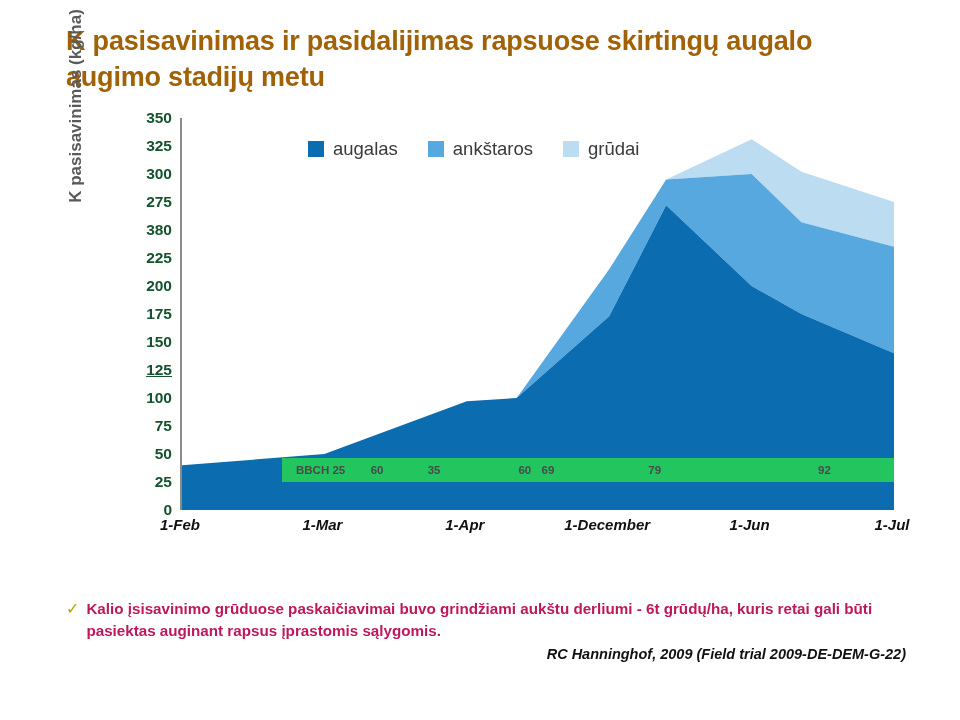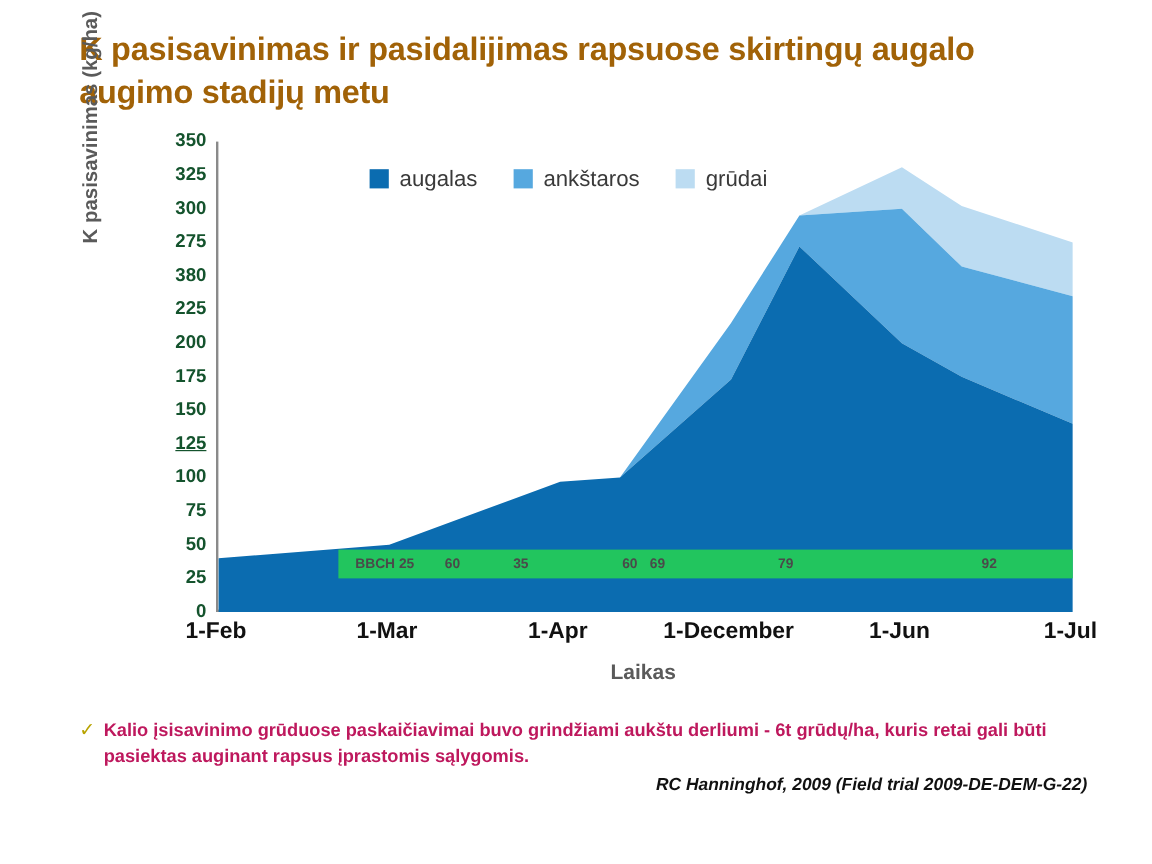--- a/index.html
+++ b/index.html
@@ -71,23 +71,24 @@
     color: #14532d;
     font-size: 15.5px;
     font-weight: bold;
     white-space: nowrap;
   }
   .xtick {
     position: absolute;
     top: 398px;
     transform: translateX(-50%);
     color: #111;
-    font-size: 19px;
-    font-weight: bold;
-    white-space: nowrap;
+    font-size: 15px;
+    font-weight: bold;
+    white-space: nowrap;
+    font-style: italic;
   }
   #x-axis-title {
     position: absolute;
     left: 108px;
     top: 432px;
     width: 712px;
     text-align: center;
     color: #5a5a5a;
     font-size: 17.5px;
     font-weight: bold;
@@ -214,21 +215,20 @@
           <span class="legend-swatch" style="background: rgb(86, 168, 223);"></span>
           <span class="legend-label">ankštaros</span>
         </div>
         <div class="legend-item">
           <span class="legend-swatch" style="background: rgb(188, 220, 242);"></span>
           <span class="legend-label">grūdai</span>
         </div>
       </div>
   </div>
 
-  <div id="x-axis-title">Laikas</div>
 </div>
 
 <div id="footnote">
   <div id="check-icon">✓</div>
   <div id="footnote-text">Kalio įsisavinimo grūduose paskaičiavimai buvo grindžiami aukštu derliumi  -  6t grūdų/ha, kuris retai gali būti pasiektas auginant rapsus įprastomis sąlygomis.</div>
 </div>
 
 <div id="source">RC Hanninghof, 2009 (Field trial 2009-DE-DEM-G-22)</div>
 
 </body></html>

